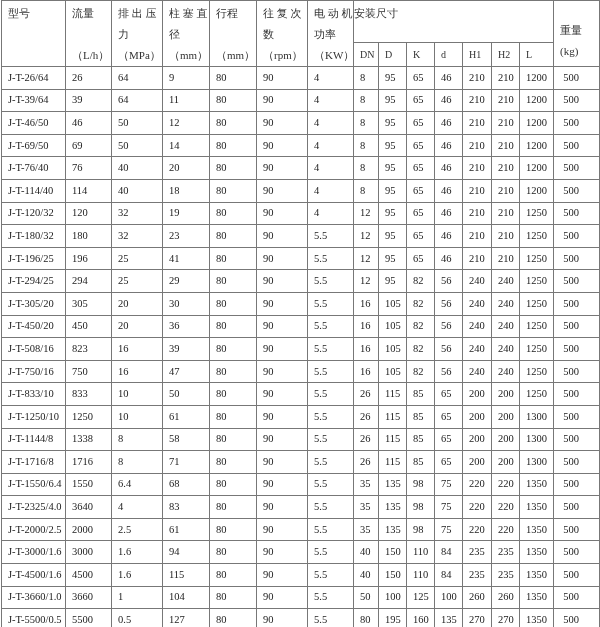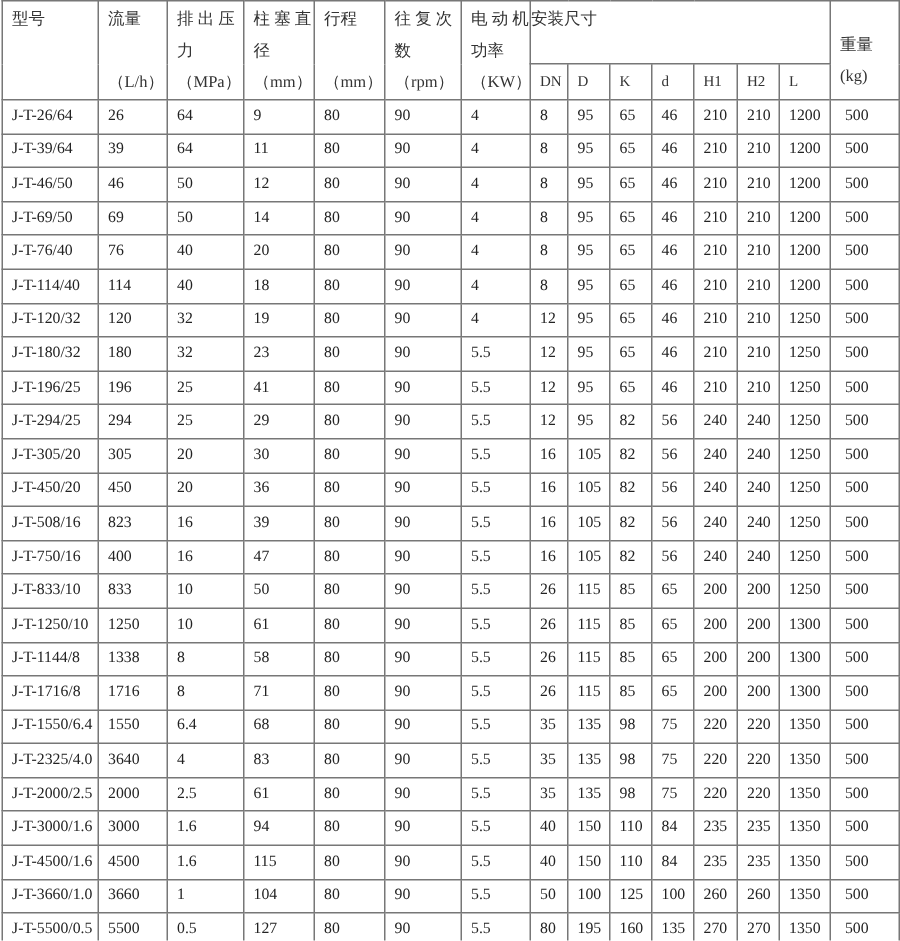--- a/index.html
+++ b/index.html
@@ -301,21 +301,21 @@
         <td>105</td>
         <td>82</td>
         <td>56</td>
         <td>240</td>
         <td>240</td>
         <td>1250</td>
         <td class="w">500</td>
       </tr>
       <tr>
         <td>J-T-750/16</td>
-        <td>400</td>
+        <td>750</td>
         <td>16</td>
         <td>47</td>
         <td>80</td>
         <td>90</td>
         <td>5.5</td>
         <td>16</td>
         <td>105</td>
         <td>82</td>
         <td>56</td>
         <td>240</td>

